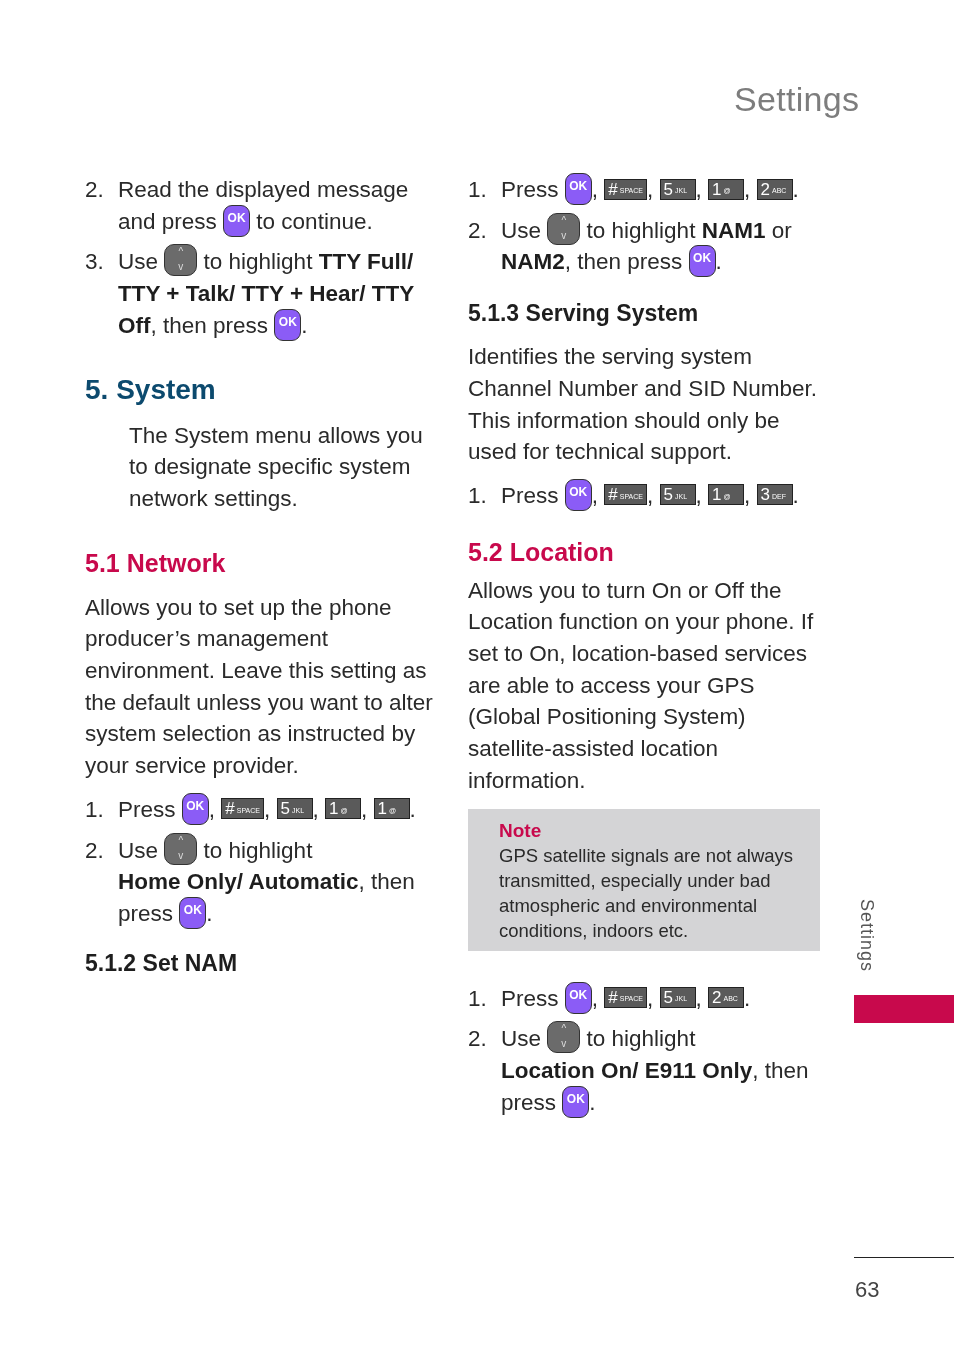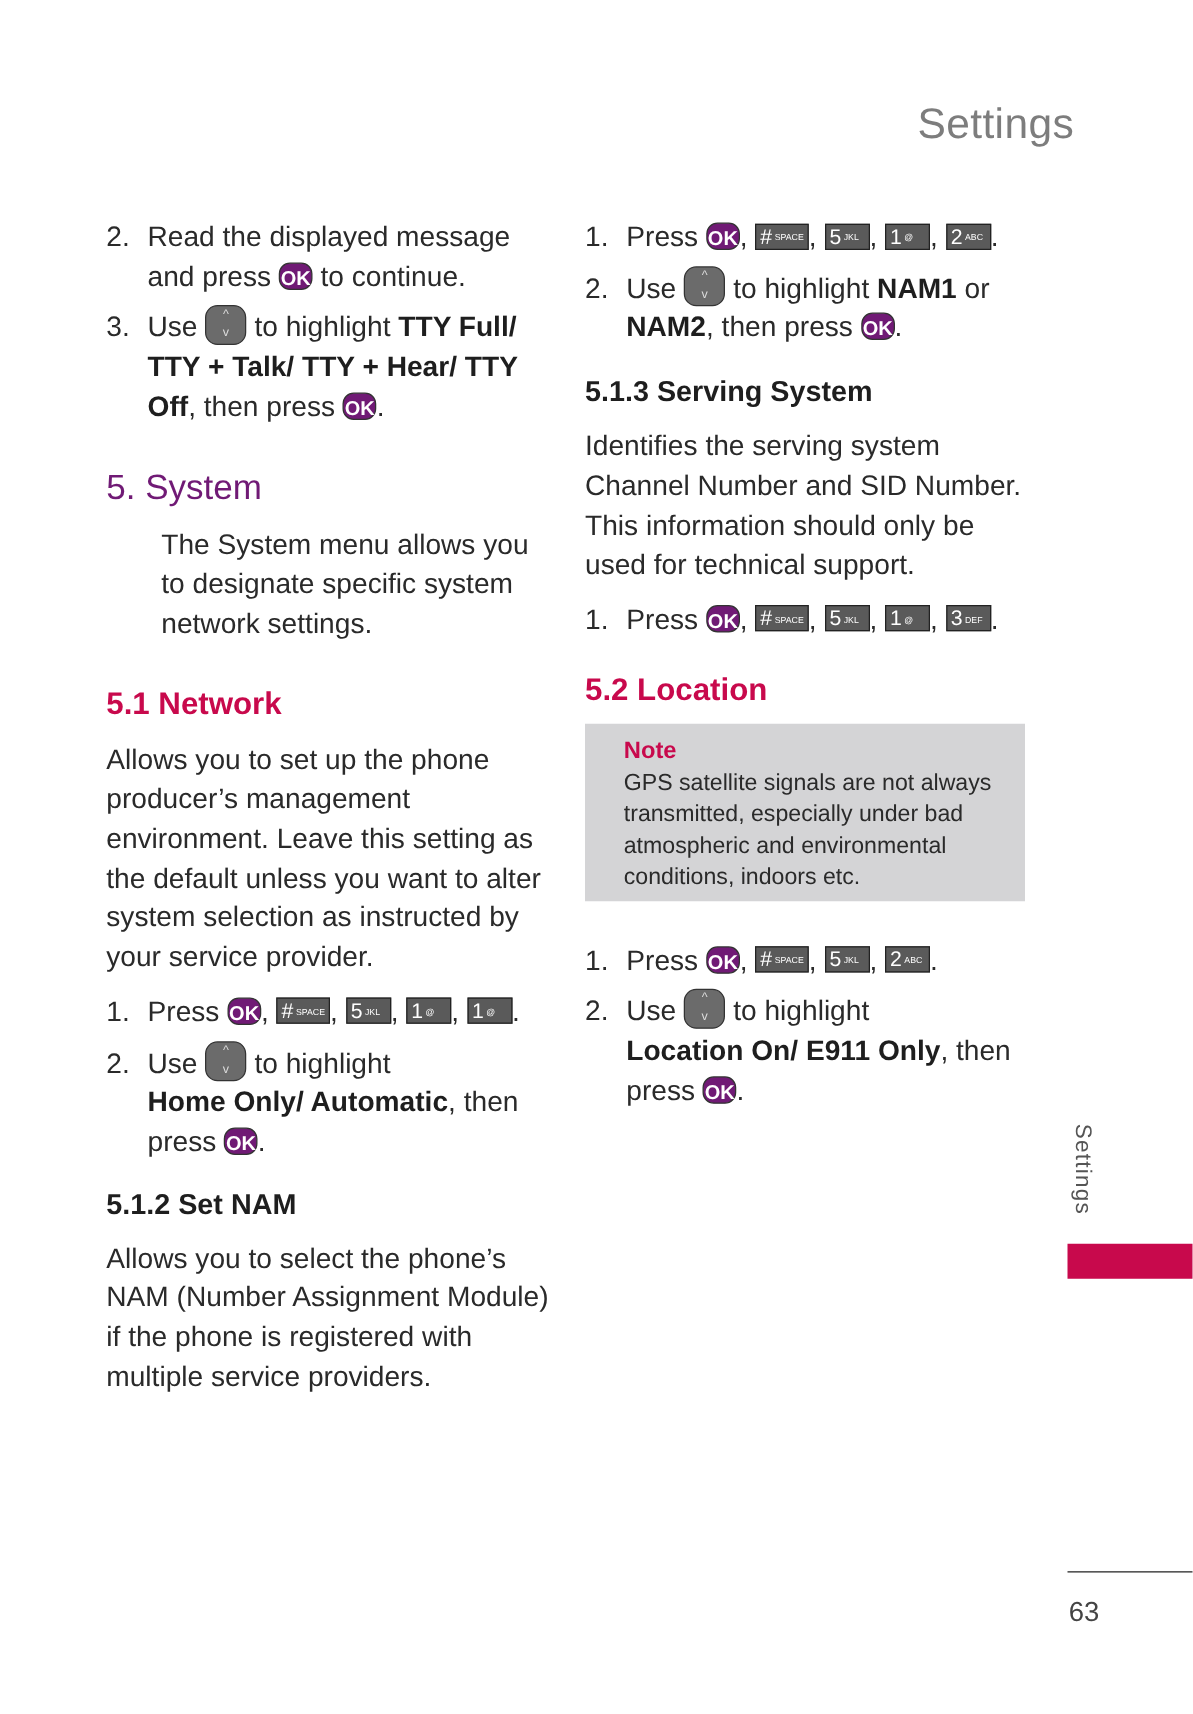--- a/index.html
+++ b/index.html
@@ -8,26 +8,26 @@
   .page-title { position:absolute; left:734px; top:80px; font-size:34px; color:#7d7d7d; font-weight:normal; letter-spacing:0.3px; }
   .col { position:absolute; top:174px; }
   .col-left { left:85px; width:360px; }
   .col-right { left:468px; width:352px; }
   .body-text { font-size:22.5px; line-height:31.7px; margin:0; }
   ol.steps { list-style:none; padding:0; margin:0; }
   ol.steps li { display:flex; font-size:22.5px; line-height:31.7px; margin-bottom:9px; }
   ol.steps li .num { width:33px; flex:0 0 33px; }
   ol.steps li .content { flex:1; }
   .strong { font-weight:bold; color:#1e1e1e; font-weight:600; }
-  h2.sec { color:#701a75; font-size:28px; font-weight:normal; margin:0; }
+  h2.sec { color:#0c4a6e; font-size:28px; font-weight:bold; margin:0; }
   h3.subsec { color:#c8094c; font-size:25px; font-weight:bold; margin:0; }
   h4.subsub { color:#1e1e1e; font-size:23px; font-weight:bold; margin:0; }
   .key { display:inline-block; vertical-align:middle; }
-  .ok-key { width:27px; height:22px; border-radius:9px; background:#701a75; border:1.5px solid #333;
-            color:#fff; font-size:16px; font-weight:bold; line-height:25px; text-align:center; box-sizing:border-box; margin-top:-4px; }
+  .ok-key { width:27px; height:32px; border-radius:9px; background:#8b5cf6; border:1.5px solid #333;
+            color:#fff; font-size:12px; font-weight:bold; line-height:25px; text-align:center; box-sizing:border-box; margin-top:-4px; }
   .nav-key { width:33px; height:32px; border-radius:10px; background:#6b6b6b; border:1.5px solid #333;
              color:#ddd; font-size:10px; line-height:12px; text-align:center; box-sizing:border-box; position:relative; margin-top:-6px; }
   .nav-key .up { position:absolute; top:1px; left:0; right:0; }
   .nav-key .dn { position:absolute; bottom:2px; left:0; right:0; }
   .num-key { height:21px; min-width:36px; background:#5a5a5a; border:1px solid #222; box-sizing:border-box;
              color:#fff; font-size:16px; line-height:19px; padding:0 3px; margin-top:-4px; white-space:nowrap; }
   .num-key .main { font-size:17px; }
   .num-key .sub { font-size:7px; vertical-align:middle; margin-left:2px; }
   .note-box { background:#d4d4d6; padding:10px 14px 8px 31px; margin:12px 0 32px 0; }
   .note-title { color:#c8094c; font-weight:bold; font-size:19px; line-height:24px; }
@@ -88,21 +88,20 @@
         <span>Use</span>
         <span class="key nav-key"><span class="up">^</span><span class="dn">v</span></span>
         <span>to highlight</span><br>
         <span class="strong">Home Only/ Automatic</span><span>, then press</span>
         <span class="key ok-key">OK</span><span>.</span>
       </span>
     </li>
   </ol>
 
   <h4 class="subsub" style="margin-top:20px;">5.1.2 Set NAM</h4>
-  <p class="body-text" style="margin-top:14px;">Allows you to select the phone’s NAM (Number Assignment Module) if the phone is registered with multiple service providers.</p>
 </div>
 
 <div class="col col-right">
   <ol class="steps">
     <li>
       <span class="num">1.</span>
       <span class="content">
         <span>Press</span>
         <span class="key ok-key">OK</span>,
         <span class="key num-key"><span class="main">#</span><span class="sub">SPACE</span></span>,
@@ -136,20 +135,21 @@
         <span class="key ok-key">OK</span>,
         <span class="key num-key"><span class="main">#</span><span class="sub">SPACE</span></span>,
         <span class="key num-key"><span class="main">5</span><span class="sub">JKL</span></span>,
         <span class="key num-key"><span class="main">1</span><span class="sub">@</span></span>,
         <span class="key num-key"><span class="main">3</span><span class="sub">DEF</span></span><span>.</span>
       </span>
     </li>
   </ol>
 
   <h3 class="subsec" style="margin-top:26px;">5.2 Location</h3>
+  <p class="body-text" style="margin-top:8px;">Allows you to turn On or Off the Location function on your phone. If set to On, location-based services are able to access your GPS (Global Positioning System) satellite-assisted location information.</p>
 
   <div class="note-box">
     <div class="note-title">Note</div>
     <div class="note-text">GPS satellite signals are not always transmitted, especially under bad atmospheric and environmental conditions, indoors etc.</div>
   </div>
 
   <ol class="steps">
     <li>
       <span class="num">1.</span>
       <span class="content">

